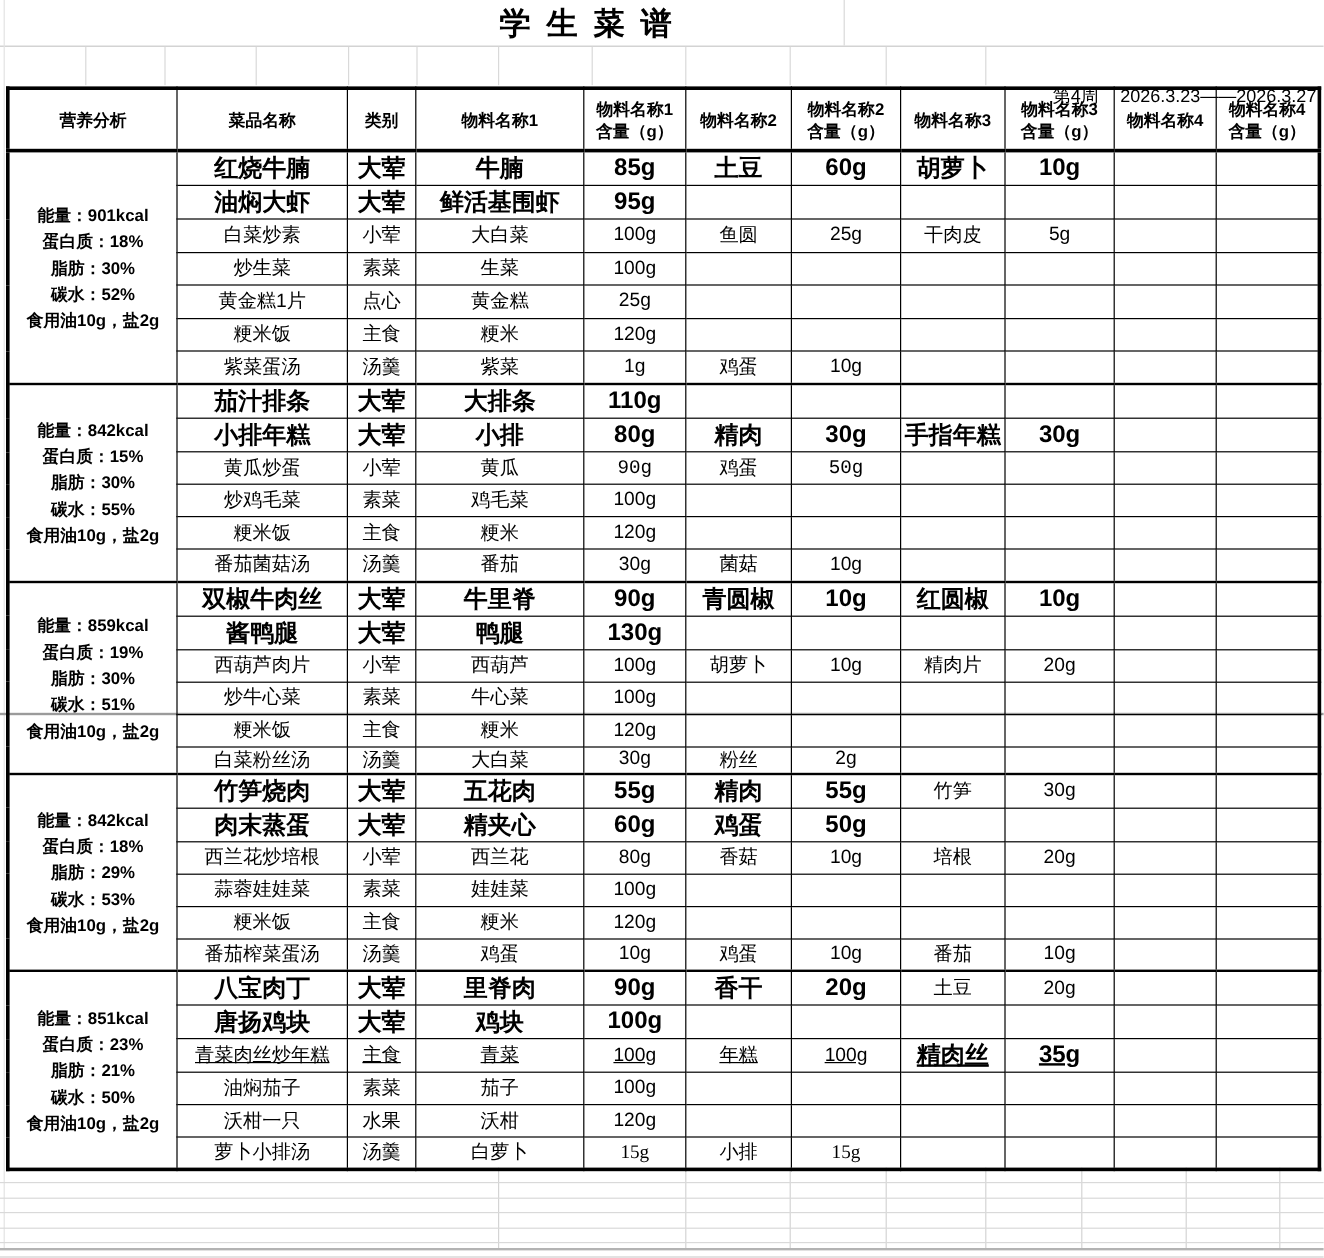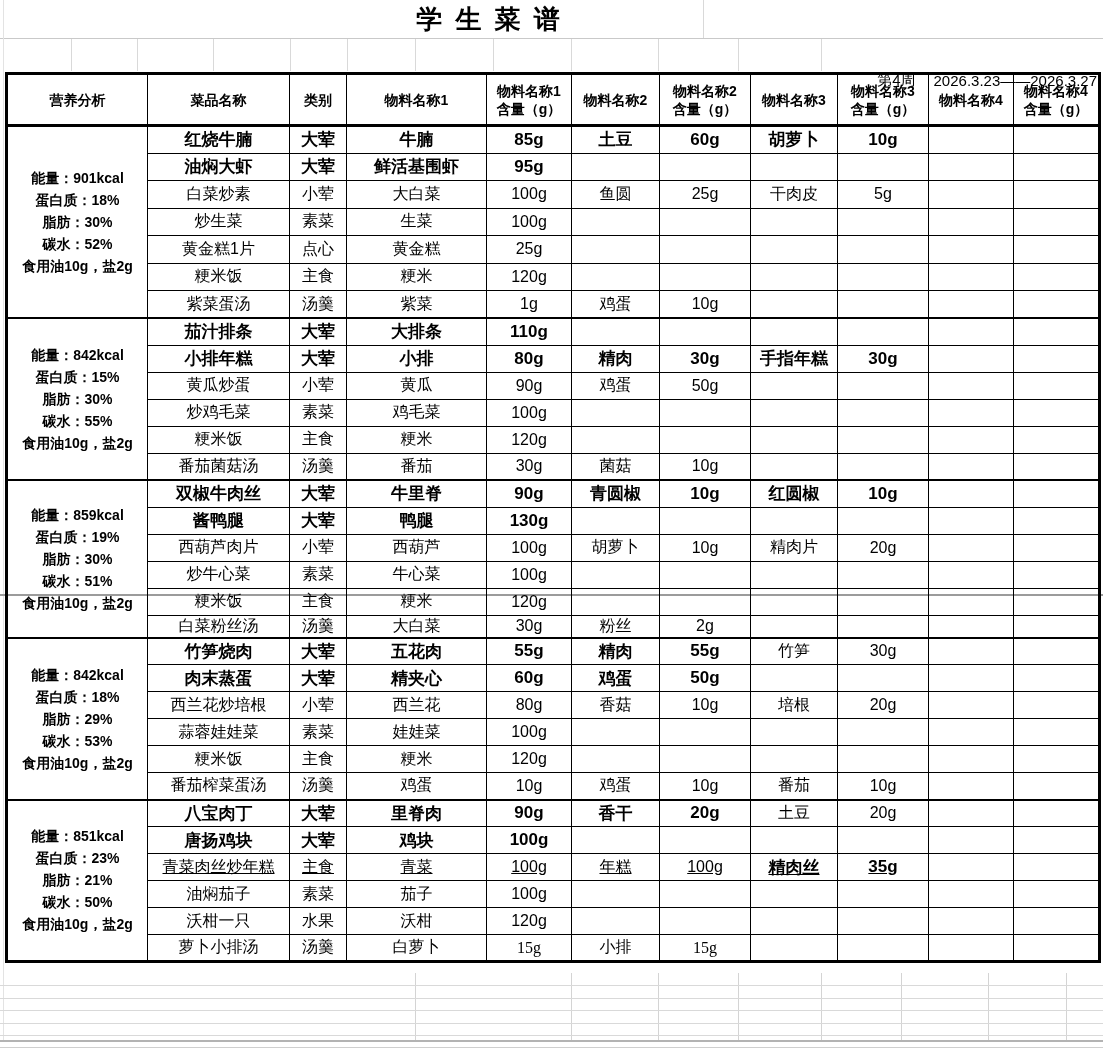--- a/index.html
+++ b/index.html
@@ -36,21 +36,21 @@
   #menu-table thead tr{height:52px;}
   #menu-table thead th{
     font-size:14px;font-weight:700;white-space:pre-line;line-height:18px;
     border-bottom:3px solid #000;
   }
   #menu-table tbody td{font-size:16px;white-space:nowrap;}
   #menu-table tbody.day > tr:first-child > td{border-top:2.5px solid #000;}
   #menu-table td.nutri{
     font-size:14px;font-weight:700;line-height:22px;white-space:pre-line;
   }
-  #menu-table td.b{font-weight:700;font-size:17px;}
+  #menu-table td.b{font-weight:700;font-size:20px;}
 </style>
 </head>
 <body>
 
 <div id="grid-layer">
     <div class="line" style="left: 0px; top: 38px; width: 1103px; height: 1px; background: rgb(201, 201, 201);"></div>
     <div class="line" style="left: 703px; top: 0px; width: 1px; height: 38px; background: rgb(217, 217, 217);"></div>
     <div class="line" style="left: 3px; top: 0px; width: 1px; height: 1040px; background: rgb(227, 227, 227);"></div>
     <div class="line" style="left: 71px; top: 39px; width: 1px; height: 32px; background: rgb(217, 217, 217);"></div>
     <div class="line" style="left: 137px; top: 39px; width: 1px; height: 32px; background: rgb(217, 217, 217);"></div>
@@ -235,21 +235,21 @@
         <td class="b">大荤</td>
         <td class="b">小排</td>
         <td class="b">80g</td>
         <td class="b">精肉</td>
         <td class="b">30g</td>
         <td class="b">手指年糕</td>
         <td class="b">30g</td>
         <td></td>
         <td></td>
       </tr>
-      <tr style="height: 27px;">
+      <tr style="height: 27px; font-family: Liberation Mono, monospace;">
         <td>黄瓜炒蛋</td>
         <td>小荤</td>
         <td>黄瓜</td>
         <td>90g</td>
         <td>鸡蛋</td>
         <td>50g</td>
         <td></td>
         <td></td>
         <td></td>
         <td></td>

